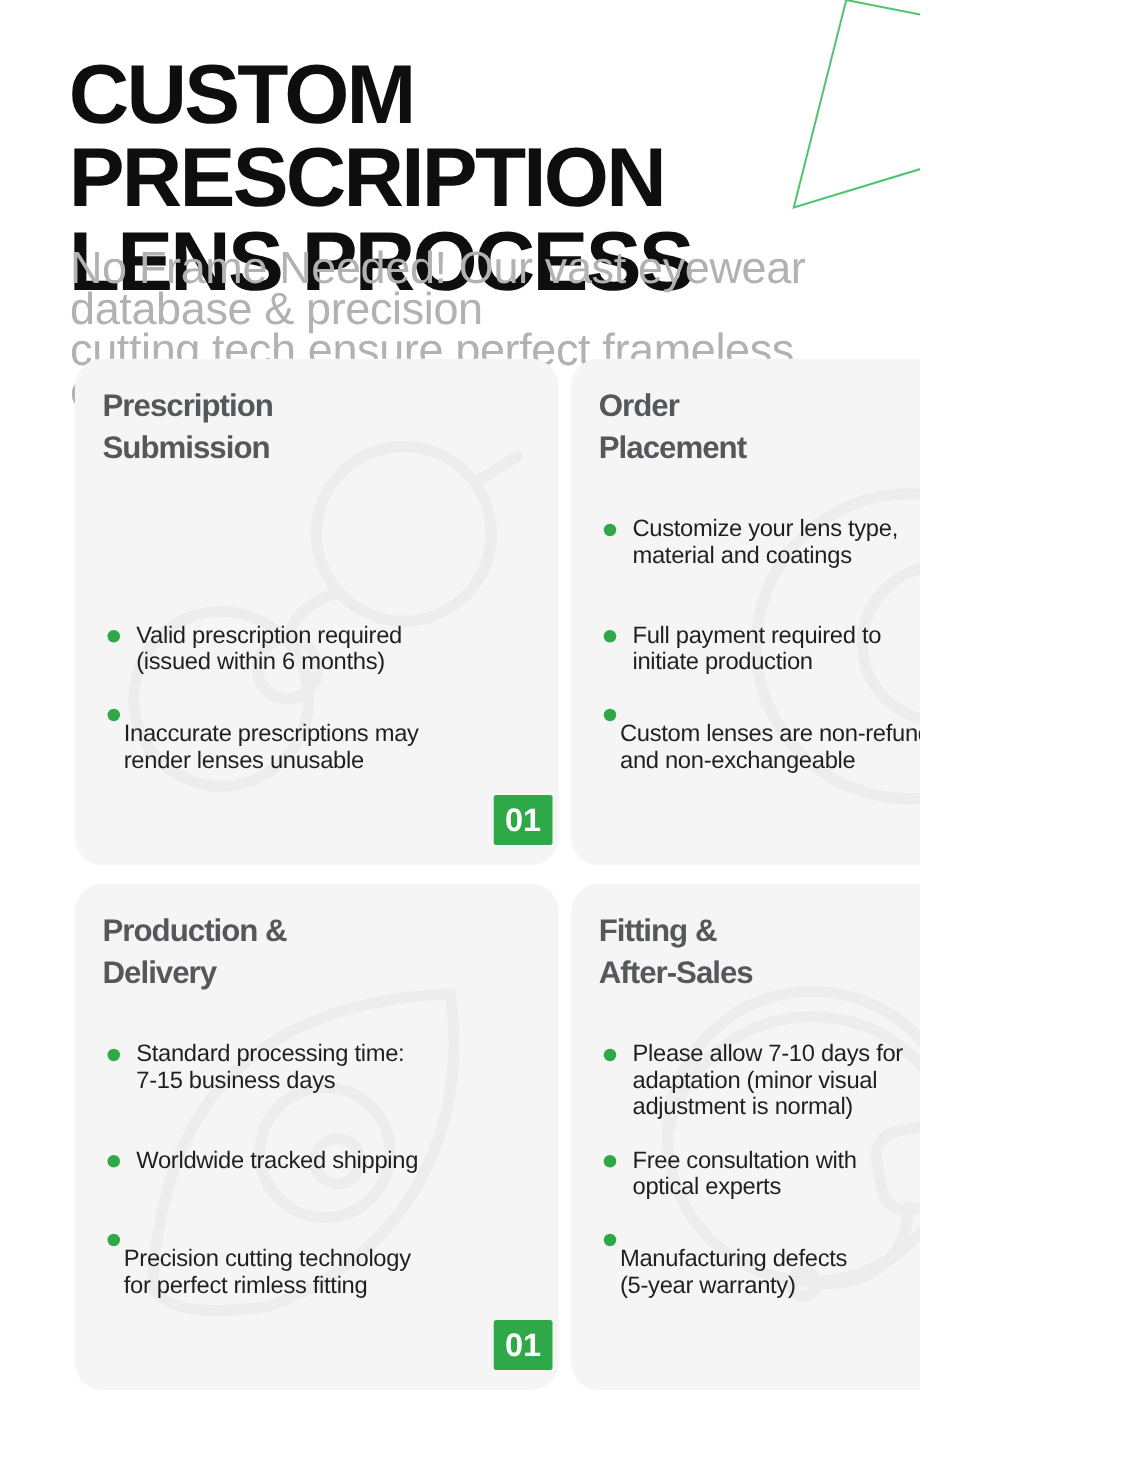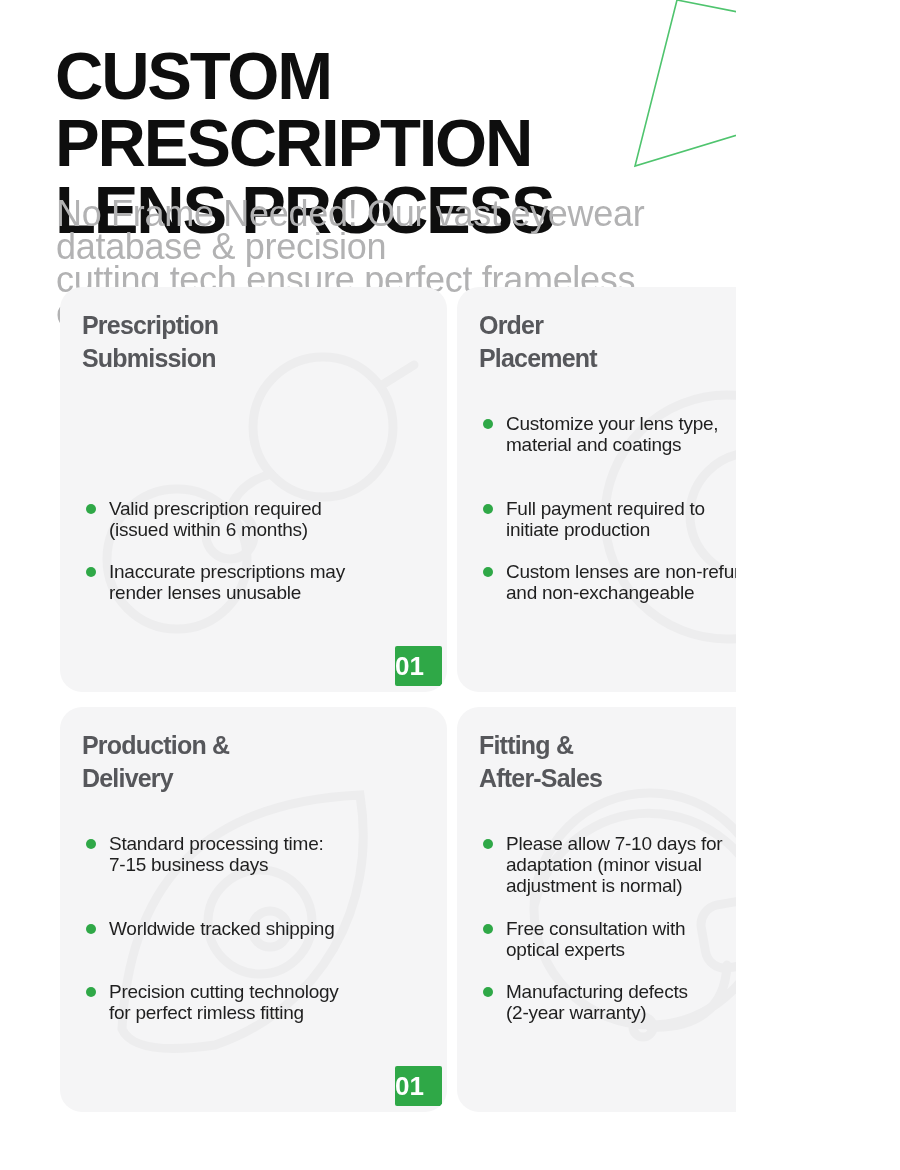--- a/index.html
+++ b/index.html
@@ -29,34 +29,34 @@
     background:var(--card-bg,#f5f5f6);overflow:hidden;
   }
   .watermark{position:absolute;left:0;top:0;}
   .watermark *{fill:none;stroke:var(--watermark,#ededee);stroke-width:9;stroke-linecap:round;}
   .card-title{
     position:absolute;left:22px;top:22px;margin:0;
     font-size:25px;line-height:33px;font-weight:bold;letter-spacing:-0.8px;
     color:var(--card-title,#56575b);white-space:pre-line;z-index:2;
   }
   .bullet{position:absolute;left:26px;display:flex;align-items:flex-start;z-index:2;}
-  .bullet.b1{top:126px;} .bullet.b2{top:211px;} .bullet.b3{top:274px;}
+  .bullet.b1{top:126px;} .bullet.b2{top:211px;} .bullet.b3{top:274px;flex-direction:column;}
   .dot{
     flex:0 0 auto;width:10px;height:10px;border-radius:50%;
     background:var(--accent-green,#2fa847);margin-top:5.5px;
   }
   .bullet p{
     margin:0 0 0 13px;width:330px;
     font-size:19px;line-height:21px;letter-spacing:-0.25px;
     color:var(--body-text,#1f1f1f);white-space:pre-line;
   }
   .badge{
-    position:absolute;right:5px;bottom:6px;width:47px;height:40px;z-index:3;
+    position:absolute;right:5px;bottom:16px;width:47px;height:40px;z-index:3;
     background:var(--accent-green,#2fa847);color:#ffffff;
-    font-size:26px;font-weight:bold;line-height:40px;
+    font-size:26px;font-weight:bold;line-height:40px;text-align:center;
     border-radius:2px;
   }
 </style>
 </head>
 <body>
 
 <div class="page">
 
   <svg class="decor-arrow" width="900" height="200" viewBox="0 0 900 200">
     <polygon points="677,0 773,19 766,58 833,40 938,74 635,166"></polygon>
@@ -161,19 +161,19 @@
 adjustment is normal)</p>
       </div>
       <div class="bullet b2">
         <span class="dot"></span>
         <p>Free consultation with
 optical experts</p>
       </div>
       <div class="bullet b3">
         <span class="dot"></span>
         <p>Manufacturing defects
-(2-year warranty)</p>
+(5-year warranty)</p>
       </div>
       <div class="badge">04</div>
     </section>
 
   </div>
 </div>
 
 </body></html>

